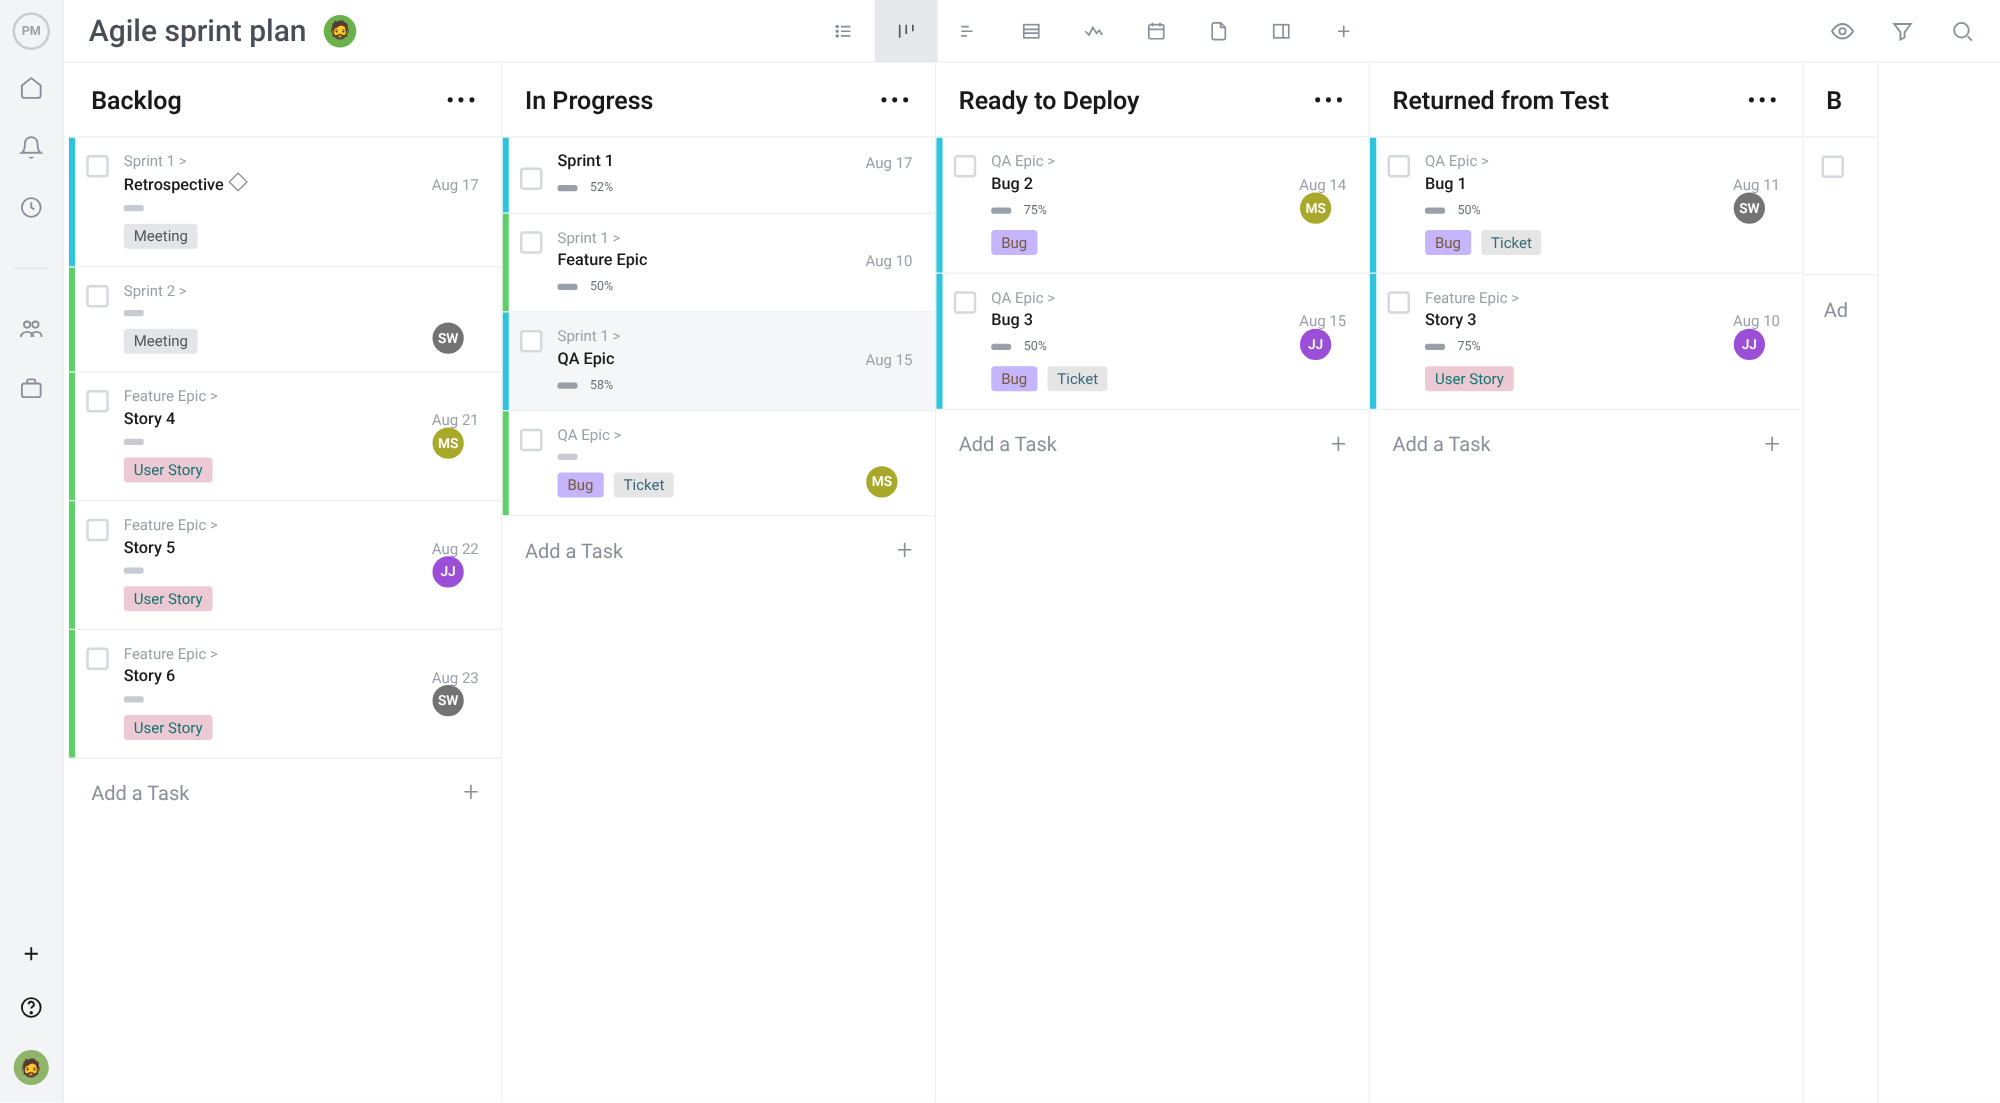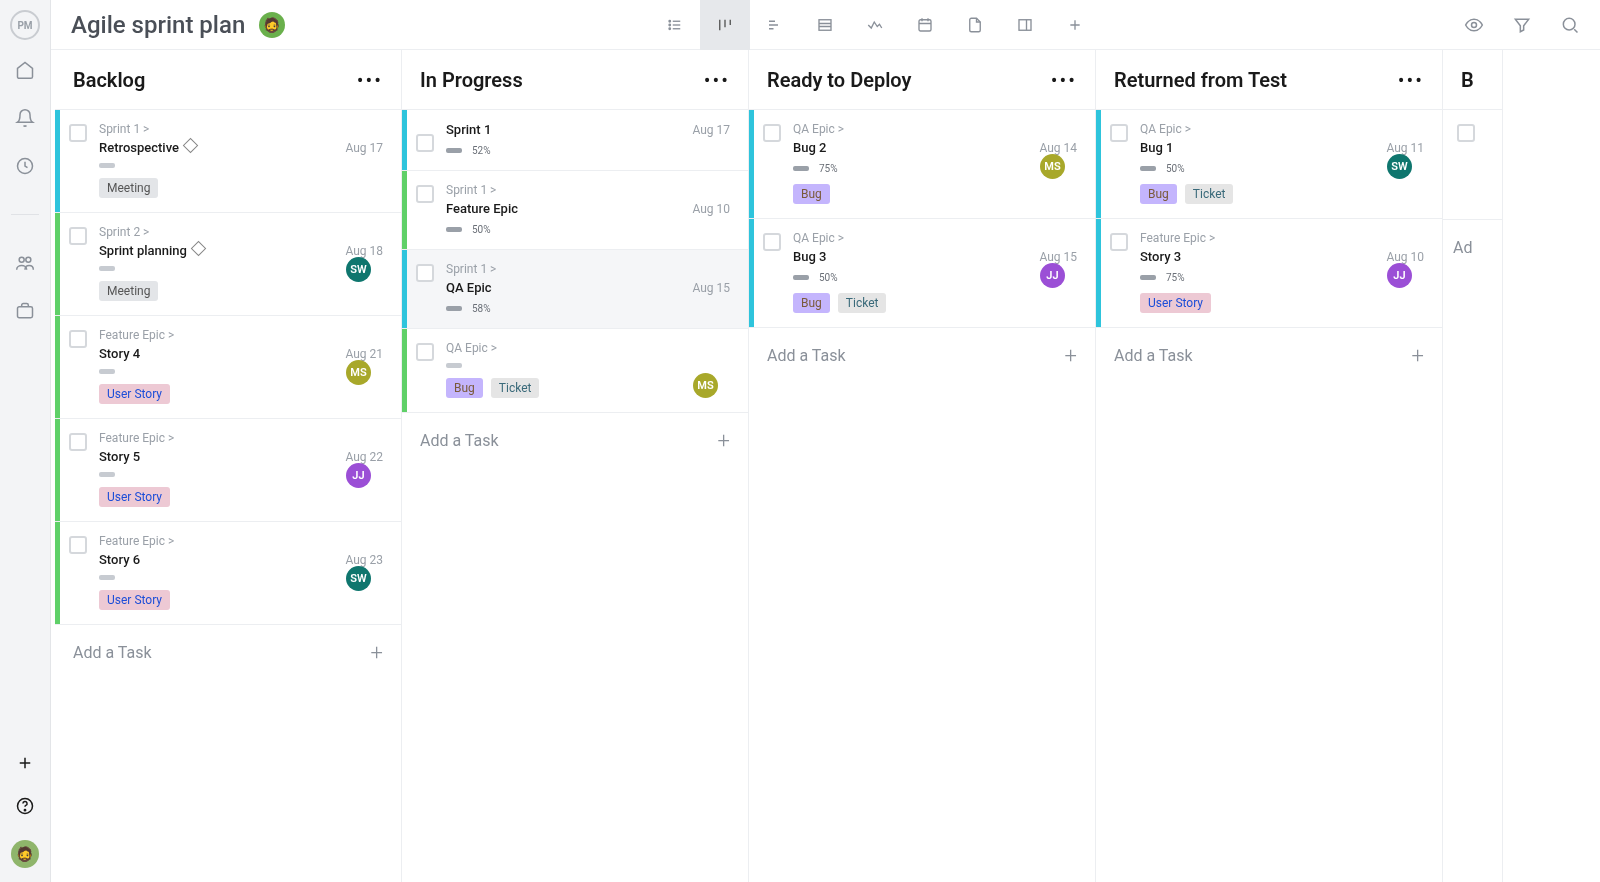--- a/index.html
+++ b/index.html
@@ -95,40 +95,40 @@
 .card .diamond { display:inline-block; width:11px; height:11px; border:1.5px solid #888; transform: rotate(45deg); margin-left:6px; vertical-align:1px; }
 .card .progress-row { display:flex; align-items:center; gap:10px; margin-top:8px; }
 .card .bar { width:16px; height:5px; background:#9aa0a8; border-radius:2px; }
 .card .bar.empty { background:#c7cbd1; }
 .card .pct { font-size:10px; color:#6b7078; }
 .card .avatar {
   width:25px; height:25px; border-radius:50%; display:flex; align-items:center; justify-content:center;
   font-size:11px; font-weight:600; color:#fff;
   position:absolute; right:30px; top:44px;
 }
-.av-sw { background:#0f766e; }
+.av-sw { background:#737373; }
 .av-ms { background:#a8a82a; }
 .av-jj { background:#9b4fd6; }
 .card .tags { display:flex; gap:8px; margin-top:10px; }
 .tag { font-size:12px; padding:3px 8px; border-radius:3px; }
 .tag.meeting { background:#e3e5e8; color:#555; }
 .tag.bug { background:#c4b5fd; color:#7a5a3a; }
 .tag.ticket { background:#e5e5e5; color:#3a6a7a; }
-.tag.user-story { background:#edc9d4; color:#1d4ed8; }
+.tag.user-story { background:#edc9d4; color:#0f766e; }
 
 .add-task {
   height: 54px;
   display:flex; align-items:center; justify-content:space-between;
   padding: 0 18px; cursor:pointer;
 }
 .add-task .label { font-size:16px; color:#8a9099; }
 .add-task .plus { font-size:22px; color:#8a9099; font-weight:300; }
 
 .column.partial .col-header .name { font-size:20px; }
-.column.partial .add-task { padding-left: 10px; }
+.column.partial .add-task { padding-left: 10px; justify-content: center; }
 svg { display:block; }
 </style>
 </head>
 <body>
 
 <div class="app">
   <div class="sidebar">
     <div class="logo">PM</div>
     <div class="nav">
       <div class="ic">
@@ -281,24 +281,20 @@
                 <div class="bar empty"></div>
               </div>
               <div class="tags">
                 <span class="tag meeting">Meeting</span>
               </div>
             </div>
             <div class="card">
               <div class="stripe green"></div>
               <div class="checkbox"></div>
               <div class="breadcrumb">Sprint 2 &gt;</div>
-              <div class="title-row">
-                <div class="task-title">Sprint planning<span class="diamond"></span></div>
-                <div class="date">Aug 18</div>
-              </div>
               <div class="progress-row">
                 <div class="bar empty"></div>
               </div>
               <div class="avatar av-sw">SW</div>
               <div class="tags">
                 <span class="tag meeting">Meeting</span>
               </div>
             </div>
             <div class="card">
               <div class="stripe green"></div>

